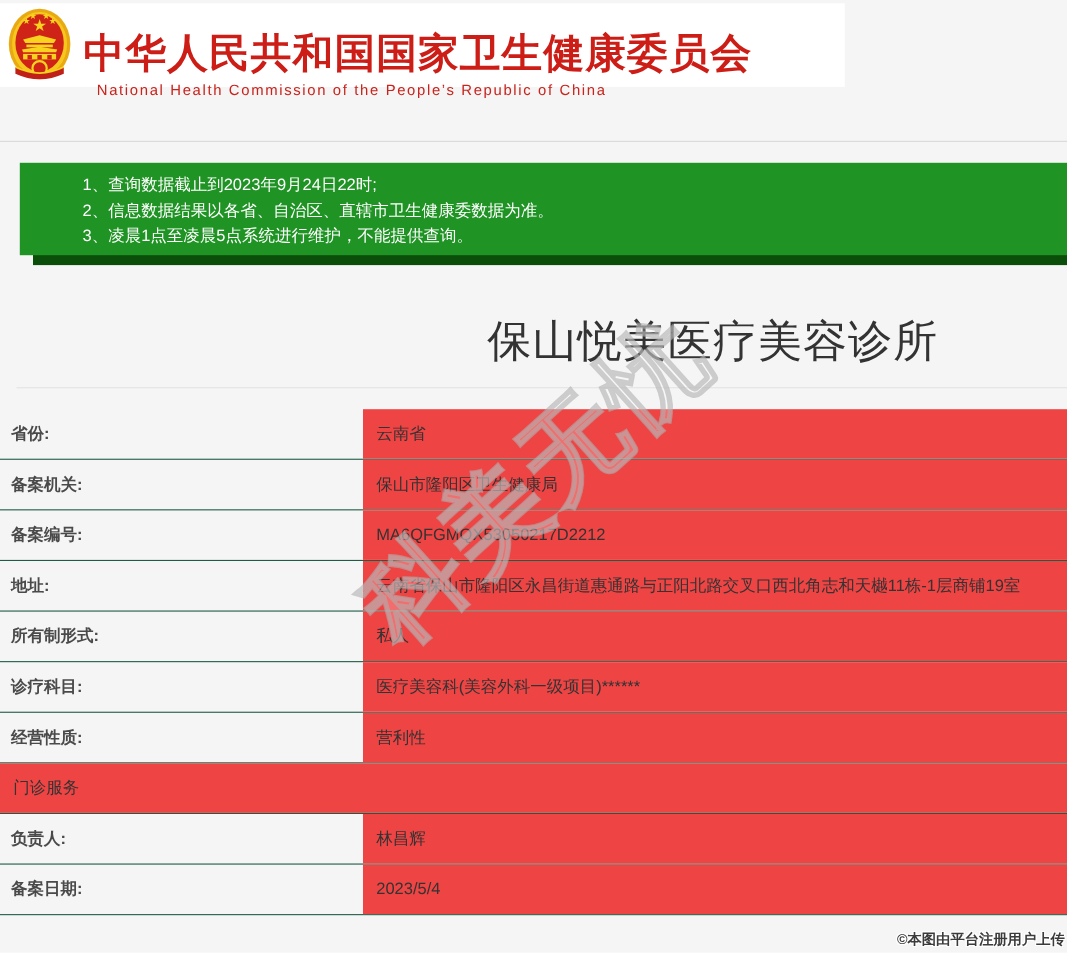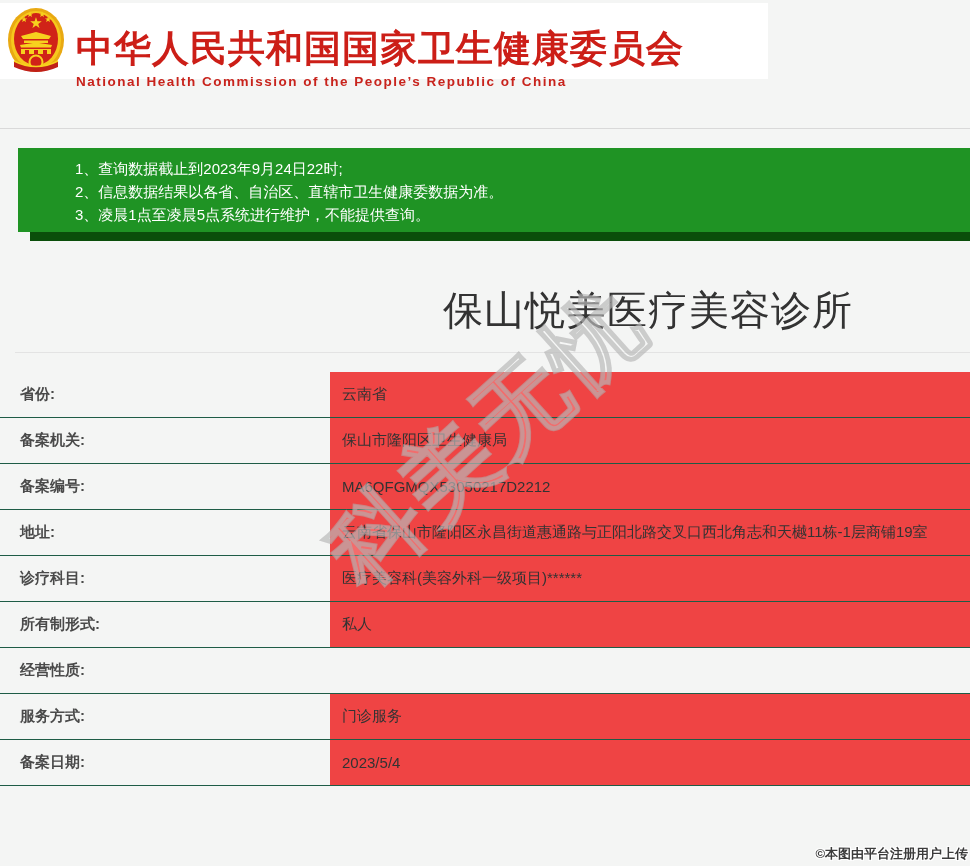--- a/index.html
+++ b/index.html
@@ -16,22 +16,22 @@
     position:absolute; left:0; top:3px; width:768px; height:76px;
     background:#ffffff; display:flex; align-items:center;
   }
   .emblem-wrap { position:absolute; left:7px; top:4px; width:58px; height:68px; }
   .header-titles { position:absolute; left:76px; top:4px; width:690px; }
   .header-title-cn {
     font-size:37px; font-weight:900; color:#cc1e17;
     letter-spacing:1px; line-height:44px; white-space:nowrap;margin-top:20px;
   }
   .header-title-en {
-    font-size:13.5px; font-weight:bold; color:#c8231c;
-    letter-spacing:1.5px; margin-top:3px; white-space:nowrap;
+    font-size:13.5px; font-weight:normal; color:#c8231c;
+    letter-spacing:1.5px; margin-top:3px; white-space:nowrap;margin-left:12px;
   }
 
   .page-divider {
     position:absolute; left:0; top:128px; width:970px; height:1px;
     background:#d9d9d9;
   }
 
   
   .notice-box {
     position:absolute; left:18px; top:148px; width:952px; height:84px;
@@ -52,21 +52,21 @@
     position:absolute; left:15px; top:352px; width:955px; height:1px;
     background:#e3e3e3;
   }
 
   
   .records-table { position:absolute; left:0; top:372px; width:970px; }
   .trow {
     display:flex; height:46px; border-bottom:1px solid #1e5c46;
   }
   .tlabel {
-    width:330px; padding-left:20px;
+    width:330px; padding-left:10px;
     display:flex; align-items:center;
     font-size:15px; font-weight:bold; color:#4a4a4a; white-space:nowrap;
   }
   .tvalue {
     flex:1; background:#ef4444; padding-left:12px;
     display:flex; align-items:center;
     font-size:15px; color:#333333; white-space:nowrap; overflow:hidden;
   }
 
   
@@ -144,33 +144,37 @@
       </div>
       <div class="trow">
         <div class="tlabel">备案编号:</div>
         <div class="tvalue">MA6QFGMQX53050217D2212</div>
       </div>
       <div class="trow">
         <div class="tlabel">地址:</div>
         <div class="tvalue">云南省保山市隆阳区永昌街道惠通路与正阳北路交叉口西北角志和天樾11栋-1层商铺19室</div>
       </div>
       <div class="trow">
+        <div class="tlabel">所有制形式:</div>
+        <div class="tvalue">私人</div>
+      </div>
+      <div class="trow">
         <div class="tlabel">诊疗科目:</div>
         <div class="tvalue">医疗美容科(美容外科一级项目)******</div>
       </div>
       <div class="trow">
-        <div class="tlabel">所有制形式:</div>
-        <div class="tvalue">私人</div>
+        <div class="tlabel">经营性质:</div>
+        <div class="tvalue">营利性</div>
       </div>
       <div class="trow">
-        <div class="tlabel">经营性质:</div>
+        <div class="tvalue">门诊服务</div>
       </div>
       <div class="trow">
-        <div class="tlabel">服务方式:</div>
-        <div class="tvalue">门诊服务</div>
+        <div class="tlabel">负责人:</div>
+        <div class="tvalue">林昌辉</div>
       </div>
       <div class="trow">
         <div class="tlabel">备案日期:</div>
         <div class="tvalue">2023/5/4</div>
       </div>
     </div>
 
   <div class="watermark">科美无忧</div>
 
   <div class="credit">©本图由平台注册用户上传</div>

